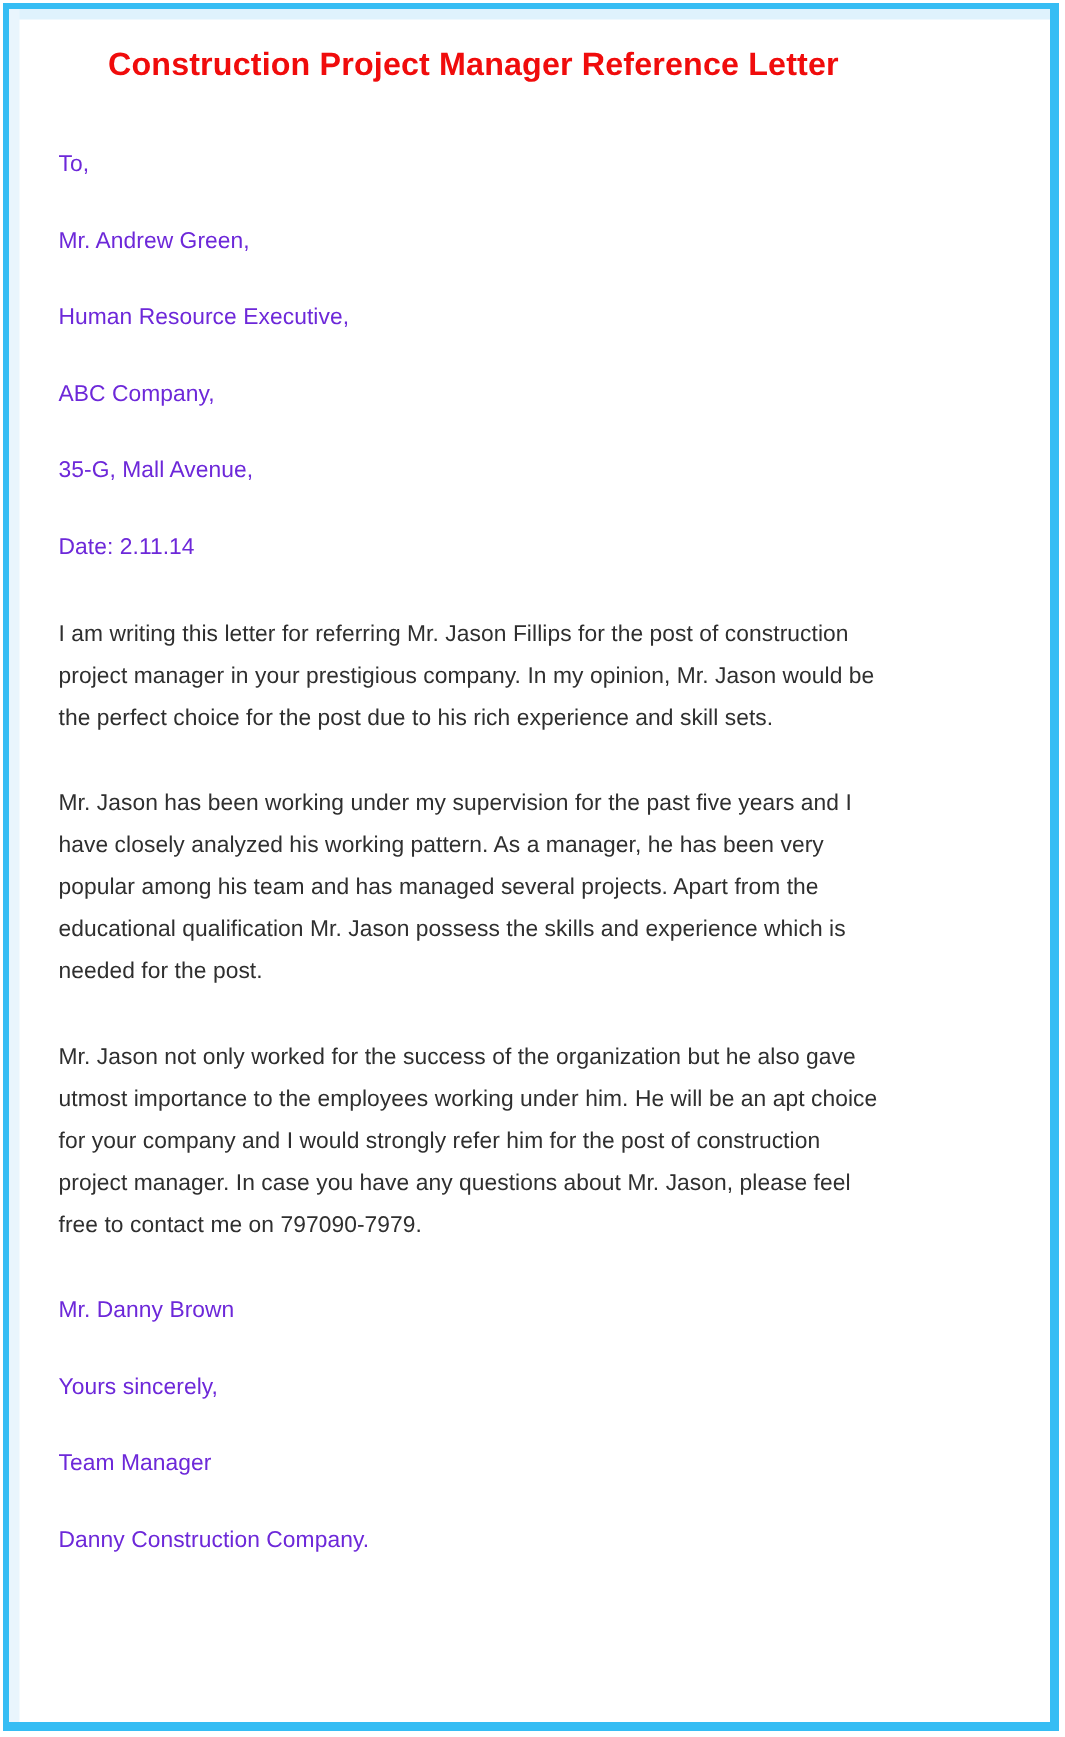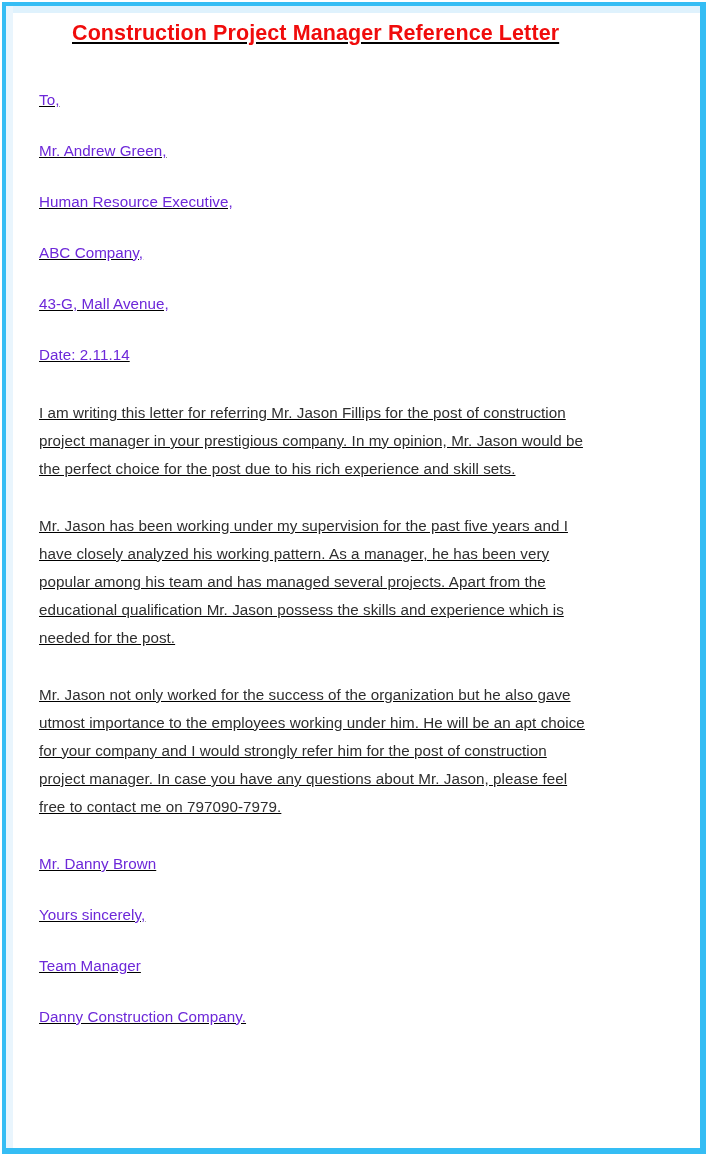--- a/index.html
+++ b/index.html
@@ -54,22 +54,21 @@
     background: #e9f5fd;
     pointer-events: none;
   }
 
   .sheet {
     position: relative;
     z-index: 2;
     width: 100%;
     height: 100%;
     background: transparent;
-    padding: 8px 30px 0 33px;
-    text-decoration: underline;
+    padding: 18px 30px 0 33px;
   }
 
   .letter-title {
     color: #f00c0c;
     font-size: 21.5px;
     font-weight: bold;
     letter-spacing: 0.1px;
     margin: 6px 0 0 33px;
     line-height: 1.25;
     font-family: "Liberation Sans", sans-serif;
@@ -112,21 +111,21 @@
       <h1 class="letter-title">Construction Project Manager Reference Letter</h1>
 
       <div class="body-block">
 
         <div class="gap-md"></div>
 
         <p class="line">To,</p>
         <p class="line">Mr. Andrew Green,</p>
         <p class="line">Human Resource Executive,</p>
         <p class="line">ABC Company,</p>
-        <p class="line">43-G, Mall Avenue,</p>
+        <p class="line">35-G, Mall Avenue,</p>
         <p class="line">Date: 2.11.14</p>
 
 
 
         <div class="gap-sm"></div>
 
         <p class="para">I am writing this letter for referring Mr. Jason Fillips for the post of construction project manager in your prestigious company. In my opinion, Mr. Jason would be the perfect choice for the post due to his rich experience and skill sets.</p>
 
         <div class="gap-sm"></div>
 

